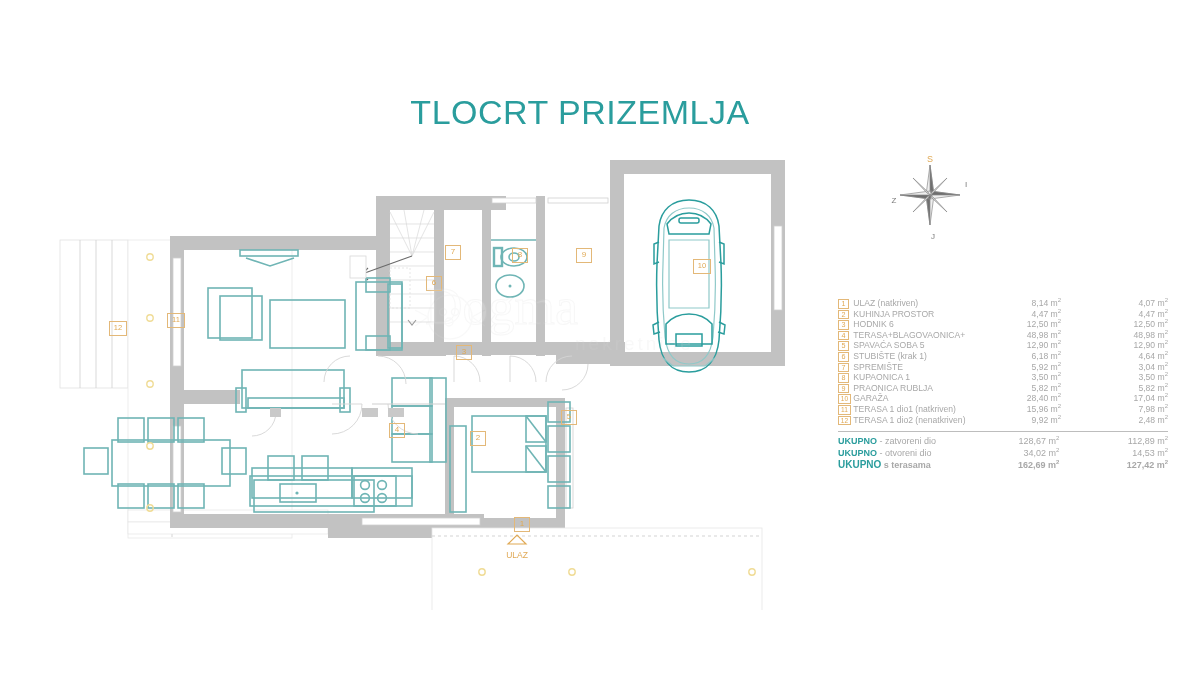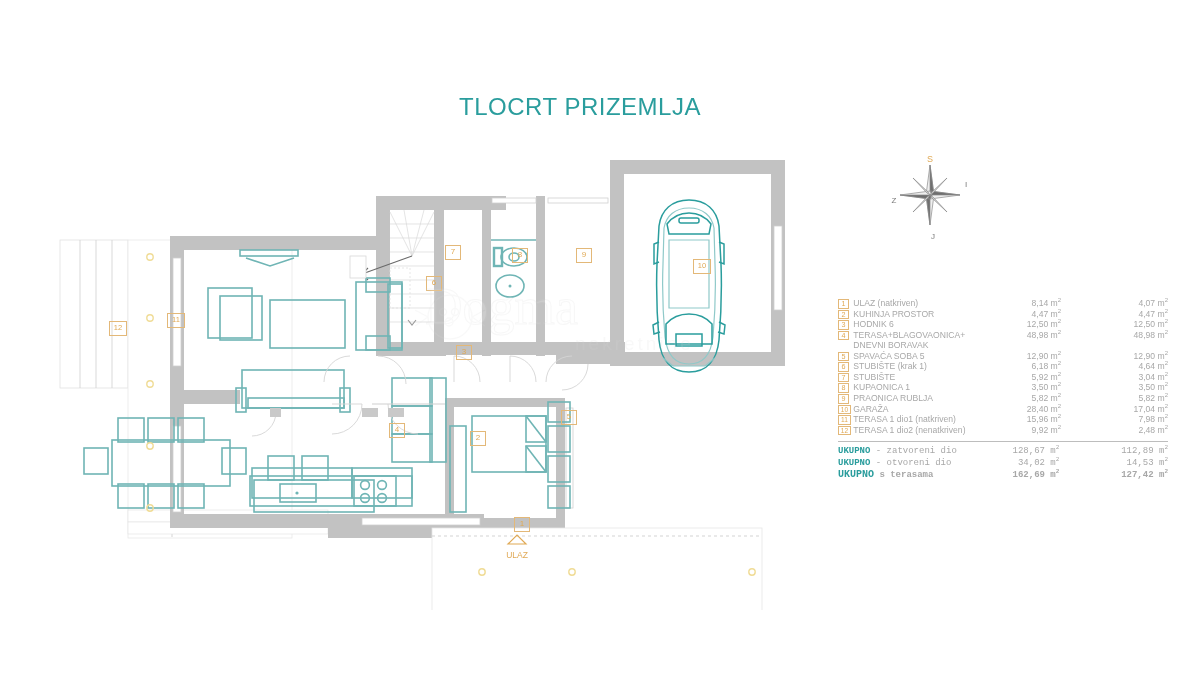--- a/index.html
+++ b/index.html
@@ -21,21 +21,21 @@
     height: 675px;
     background: #ffffff;
   }
   
   #plan-title {
     position: absolute;
     left: 0;
     top: 93px;
     width: 1160px;
     text-align: center;
-    font-size: 24px;
+    font-size: 34px;
     letter-spacing: 0.5px;
     color: #2a9d9d;
     font-family: "Liberation Sans", sans-serif;
     font-weight: 400;
     white-space: nowrap;
   }
   
   #plan-canvas {
     position: absolute;
     left: 32px;
@@ -125,21 +125,21 @@
     background: #bdbdbd;
     margin-top: 6px;
     margin-bottom: 4px;
   }
   table.totals { border-collapse: collapse; width: 330px; }
   table.totals td {
     padding: 0;
     font-size: 9px;
     line-height: 11.5px;
     color: #a8a8a8;
-    font-family: Liberation Mono, monospace;
+    font-family: Liberation Sans, sans-serif;
   }
   td.tlabel { width: 122px; white-space: nowrap; }
   td.tv1 { width: 92px; text-align: right; padding-right: 6px; }
   td.tv2 { width: 105px; text-align: right; padding-right: 4px; }
   .tkey { color: #2a9d9d; font-weight: bold; }
   .trow-strong td { color: #2a9d9d; font-weight: bold; font-size: 9.6px; }
   .trow-strong td.tlabel .tkey { font-size: 10px; }
 
   
   #watermark {
@@ -479,40 +479,34 @@
             <td class="v1">12,50 m<sup class="u">2</sup></td>
             <td class="v2">12,50 m<sup class="u">2</sup></td>
           </tr>
           <tr>
             <td class="num"><span class="numbox">4</span></td>
             <td class="nm">TERASA+BLAGOVAONICA+</td>
             <td class="v1">48,98 m<sup class="u">2</sup></td>
             <td class="v2">48,98 m<sup class="u">2</sup></td>
           </tr>
           <tr>
-            <td class="num"></td>
-            <td class="nm">DNEVNI BORAVAK</td>
-            <td class="v1"></td>
-            <td class="v2"></td>
-          </tr>
-          <tr>
             <td class="num"><span class="numbox">5</span></td>
             <td class="nm">SPAVAĆA SOBA 5</td>
             <td class="v1">12,90 m<sup class="u">2</sup></td>
             <td class="v2">12,90 m<sup class="u">2</sup></td>
           </tr>
           <tr>
             <td class="num"><span class="numbox">6</span></td>
             <td class="nm">STUBIŠTE  (krak 1)</td>
             <td class="v1">6,18 m<sup class="u">2</sup></td>
             <td class="v2">4,64 m<sup class="u">2</sup></td>
           </tr>
           <tr>
             <td class="num"><span class="numbox">7</span></td>
-            <td class="nm">STUBIŠTE</td>
+            <td class="nm">SPREMIŠTE</td>
             <td class="v1">5,92 m<sup class="u">2</sup></td>
             <td class="v2">3,04 m<sup class="u">2</sup></td>
           </tr>
           <tr>
             <td class="num"><span class="numbox">8</span></td>
             <td class="nm">KUPAONICA 1</td>
             <td class="v1">3,50 m<sup class="u">2</sup></td>
             <td class="v2">3,50 m<sup class="u">2</sup></td>
           </tr>
           <tr>

